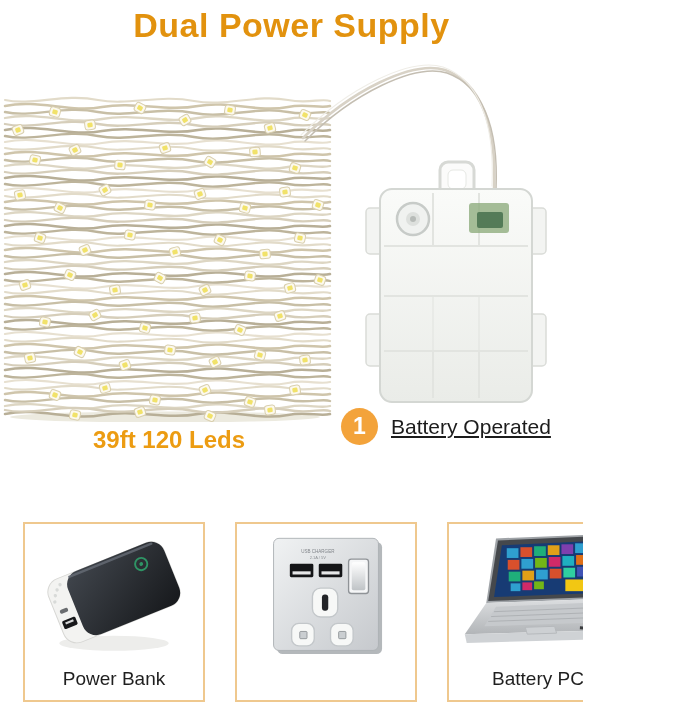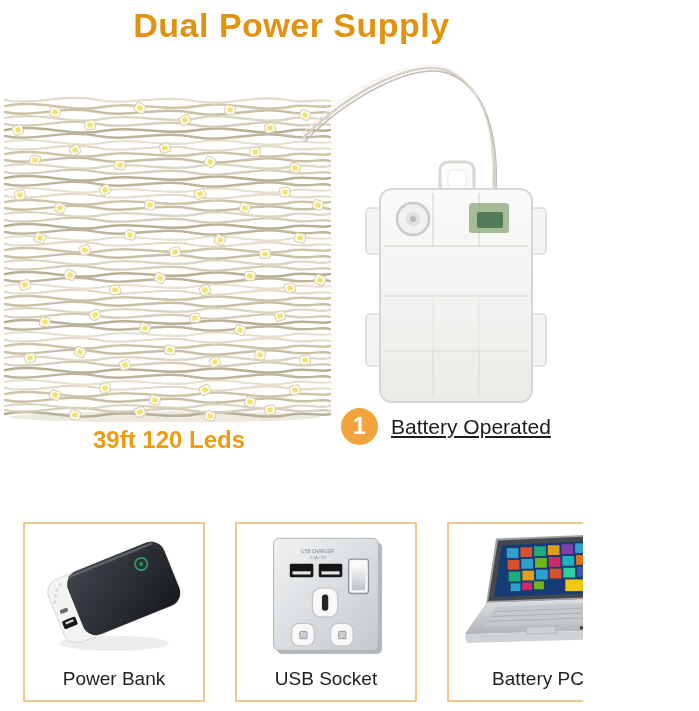--- a/index.html
+++ b/index.html
@@ -338,21 +338,20 @@
           <rect x="60" y="62" width="28" height="32" rx="9" fill="#f7f8f7" stroke="#c3c7ca" stroke-width="1.5"></rect>
           <rect x="70.5" y="69" width="7" height="18" rx="3.2" fill="#222427"></rect>
         </g>
         <g>
           <rect x="37" y="101" width="25" height="25" rx="8" fill="#f7f8f7" stroke="#c3c7ca" stroke-width="1.5"></rect>
           <rect x="46" y="110" width="8" height="8" rx="1" fill="#caced1" stroke="#8f9397" stroke-width="1"></rect>
           <rect x="80" y="101" width="25" height="25" rx="8" fill="#f7f8f7" stroke="#c3c7ca" stroke-width="1.5"></rect>
           <rect x="89" y="110" width="8" height="8" rx="1" fill="#caced1" stroke="#8f9397" stroke-width="1"></rect>
         </g>
       </svg>
-      <div class="card-label">USB Socket</div>
     </div>
 
     <div class="card">
       <svg width="166" height="132" viewBox="0 0 170 130">
         <defs>
           <linearGradient id="lapGrad" x1="0" y1="0" x2="0" y2="1">
             <stop offset="0" stop-color="#dcdee0"></stop>
               <stop offset="1" stop-color="#b2b5b8"></stop>
           </linearGradient>
         </defs>

